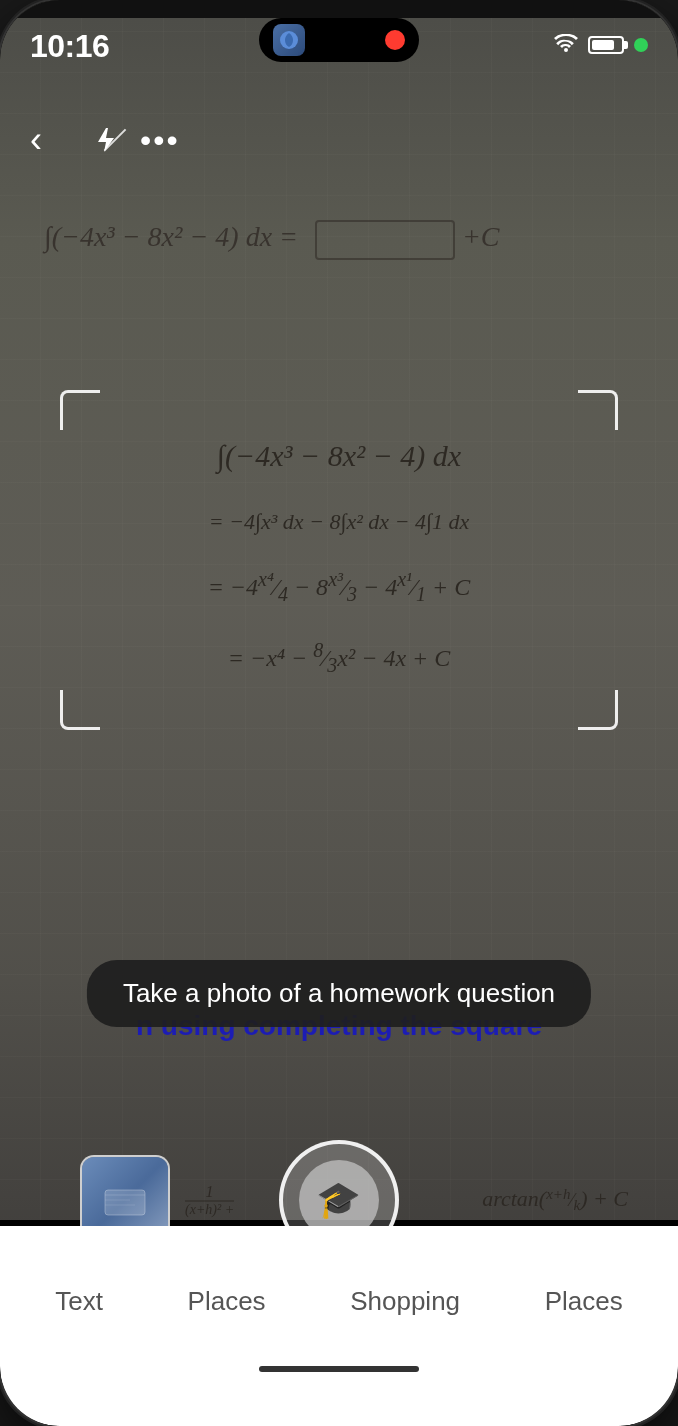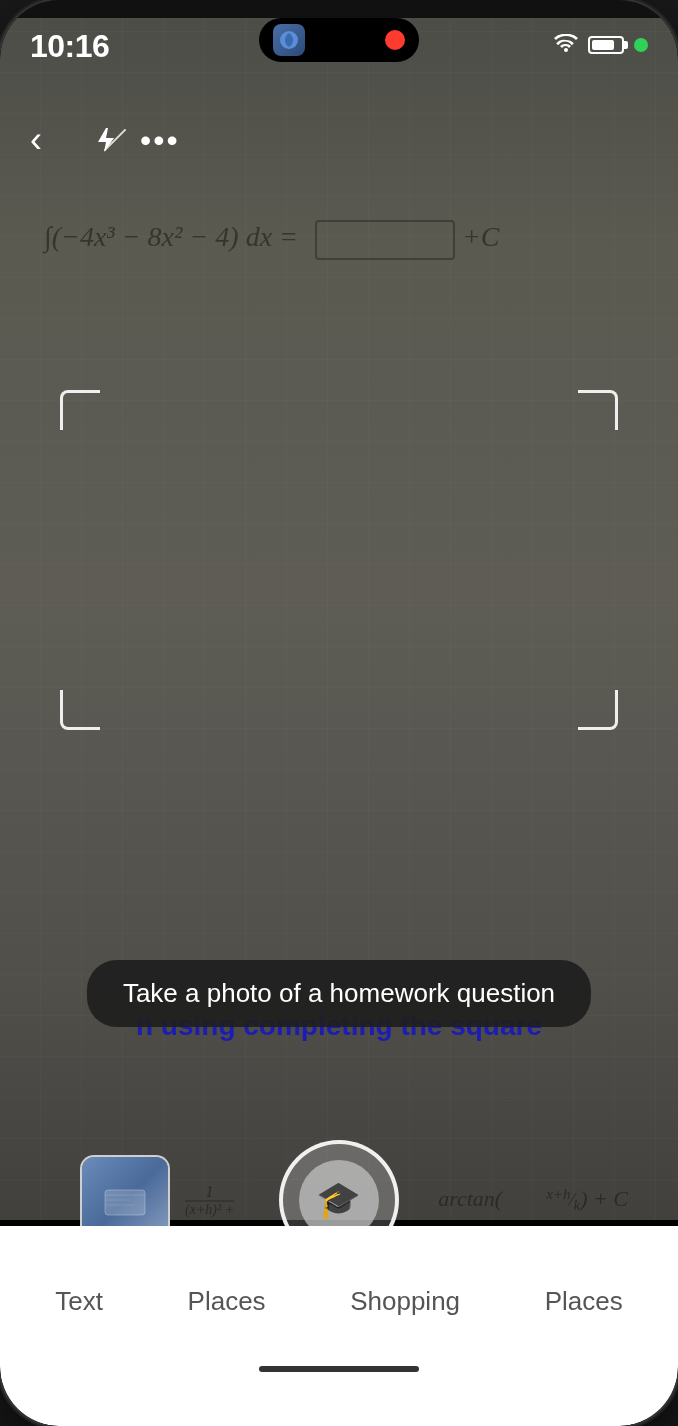--- a/index.html
+++ b/index.html
@@ -528,20 +528,34 @@
       <span class="nav-more">•••</span>
     </div>
 
     <div class="scan-frame">
       <div class="corner corner-tl"></div>
       <div class="corner corner-tr"></div>
       <div class="corner corner-bl"></div>
       <div class="corner corner-br"></div>
     </div>
 
+    <div class="math-content">
+      <div class="math-line large">
+        ∫(−4x³ − 8x² − 4) dx
+      </div>
+      <div class="math-line" style="font-size:22px; margin-top:20px;">
+        = −4∫x³ dx − 8∫x² dx − 4∫1 dx
+      </div>
+      <div class="math-line" style="font-size:24px; margin-top:20px;">
+        = −4<sup>x⁴</sup>⁄<sub>4</sub> − 8<sup>x³</sup>⁄<sub>3</sub> − 4<sup>x¹</sup>⁄<sub>1</sub> + C
+      </div>
+      <div class="math-line" style="font-size:24px; margin-top:20px;">
+        = −x⁴ − <sup>8</sup>⁄<sub>3</sub>x² − 4x + C
+      </div>
+    </div>
 
     <div class="tooltip">
       <span>Take a photo of a homework question</span>
     </div>
 
     <div class="completing-square-text">n using completing the square</div>
 
     <div class="camera-controls">
       <div class="thumbnail">
         <div class="thumbnail-inner">
@@ -559,21 +573,21 @@
         <span style="display:block; border-top:1px solid rgba(40,35,30,0.8); font-size:14px;">(<span style="font-style:italic;">x+h</span>)² +</span>
       </div>
 
       <div class="shutter-btn">
         <div class="shutter-inner">
           <span class="graduation-cap">🎓</span>
         </div>
       </div>
 
       <div style="position:absolute; right:50px; top:50%; transform:translateY(-50%); color:rgba(40,35,30,0.8); font-family:'Times New Roman',serif; font-style:italic; font-size:22px;">
-        arctan(<span style="font-size:18px;margin-left:44px;"><sup>x+h</sup>⁄<sub>k</sub></span>) + C
+        arctan(<span style="font-size:18px;"><sup>x+h</sup>⁄<sub>k</sub></span>) + C
       </div>
     </div>
 
     <div class="tab-bar">
       <div class="tabs">
         <div class="tab-item">
           <span>Text</span>
         </div>
         <div class="tab-item">
           <span>Places</span>

